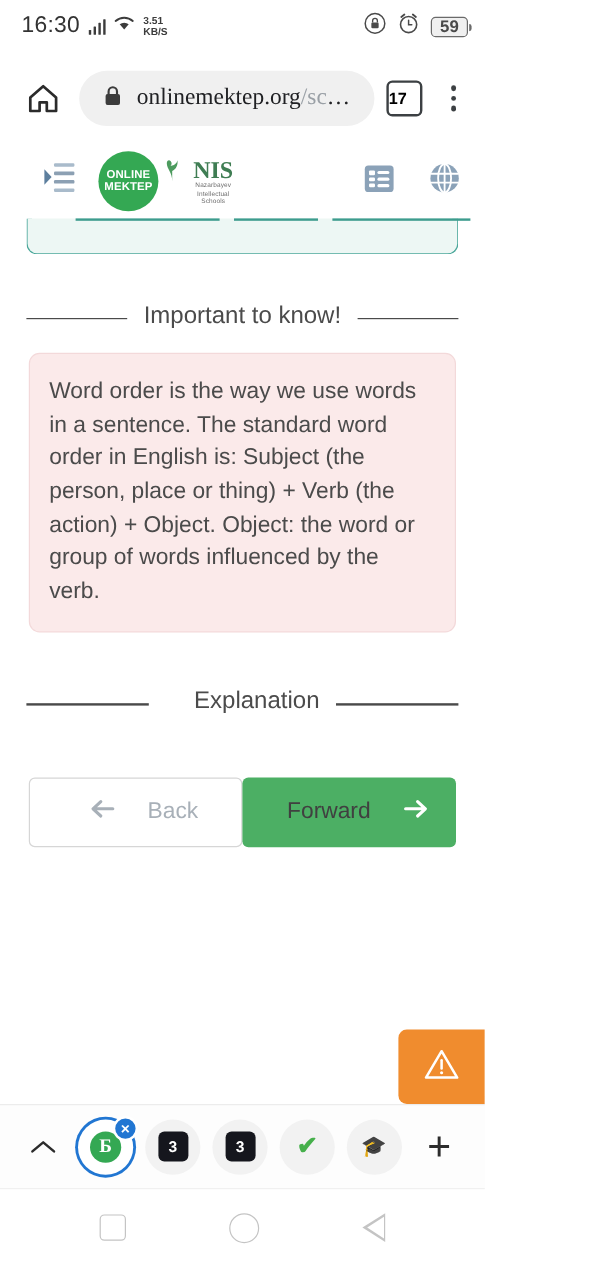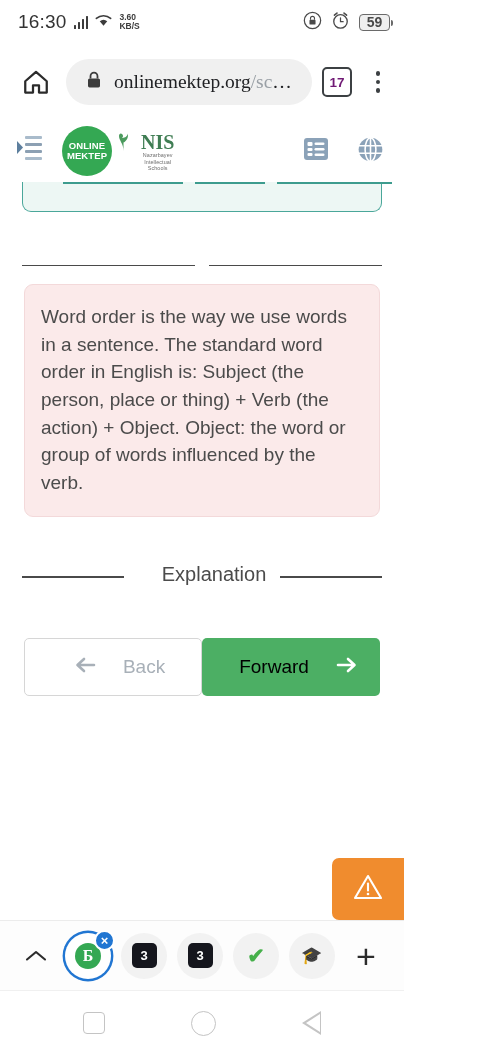--- a/index.html
+++ b/index.html
@@ -68,40 +68,41 @@
   }
   .url-text {
     font-family: "Liberation Serif", serif;
     font-size: 19.5px; color: #202124;
     white-space: nowrap; overflow: hidden; text-overflow: ellipsis;
   }
   .url-text .path { color: #9aa0a6; }
   .tabcount {
     flex: 0 0 30px; width: 30px; height: 30px;
     border: 2.3px solid #3c4043; border-radius: 5px;
-    display: flex; align-items: center; justify-content: center;
-    font-size: 13.5px; font-weight: 700; color: #701a75;
+    display: flex; align-items: center; justify-content: flex-start;
+    font-size: 13.5px; font-weight: 700; color: #000000;
   }
   .kebab { flex: 0 0 32px; width: 32px; height: 40px; display:flex; flex-direction:column;
            align-items:center; justify-content:center; gap:4px; }
   .kebab i { width: 4.5px; height: 4.5px; border-radius: 50%; background: #3c4043; display:block; }
 
   
   .page {
     flex: 1 1 auto;
     background: #ffffff;
     overflow: hidden;
     position: relative;
   }
   .site-header {
     height: 62px;
     display: flex; align-items: center;
     padding: 0 20px 0 16px;
     background: #ffffff;
     gap: 12px;
+    margin-left: 20px;
   }
   .menu-icon { flex: 0 0 34px; }
   .logo-group { display: flex; align-items: center; gap: 6px; }
   .om-logo {
     width: 50px; height: 50px; border-radius: 50%;
     background: #34a853;
     display: flex; flex-direction: column;
     align-items: center; justify-content: center;
     color: #fff; font-size: 9.5px; font-weight: 700;
     line-height: 1.06; letter-spacing: .1px;
@@ -157,21 +158,21 @@
     display: flex; align-items: center;
     margin: 50px 24px 0 24px;
     justify-content: space-between;
   }
   .btn {
     height: 58px; border-radius: 5px;
     display: flex; align-items: center; justify-content: center;
     gap: 26px; font-size: 19px; cursor: pointer; user-select: none; padding-left: 14px;
   }
   .btn-back { width: 190px; border: 1px solid #d6d6d6; background: #fff; color: #a8b0b8; }
-  .btn-fwd { width: 190px; background: #4caf64; color: #000000; border: none; }
+  .btn-fwd { width: 190px; background: #4caf64; color: #404040; border: none; }
 
   
   .fab-warn {
     position: absolute;
     right: 0; bottom: 0;
     width: 72px; height: 62px;
     background: #f08c2e;
     border-radius: 7px 0 0 7px;
     display: flex; align-items: center; justify-content: center;
   }
@@ -256,21 +257,21 @@
           <i></i>
           <i></i>
         </span>
       <span>
         <svg width="17" height="13" viewBox="0 0 20 15">
           <path d="M10 13.6 L5.6 8.4 a6.8 6.8 0 0 1 8.8 0 Z" fill="#3c3c3c"></path>
           <path d="M1.6 5.1 A12.6 12.6 0 0 1 18.4 5.1" stroke="#3c3c3c" stroke-width="1.9" fill="none" stroke-linecap="round"></path>
         </svg>
       </span>
       <span class="netspeed">
-        <span>3.60</span>
+        <span>3.51</span>
         <span>KB/S</span>
       </span>
     </div>
     <div class="sb-right">
       <span>
         <svg width="19" height="19" viewBox="0 0 20 20">
           <circle cx="10" cy="10" r="8.6" fill="none" stroke="#4a4a4a" stroke-width="1.3"></circle>
           <rect x="6.8" y="9.3" width="6.4" height="5" rx="1" fill="#4a4a4a"></rect>
           <path d="M7.9 9.3 v-1.6 a2.1 2.1 0 0 1 4.2 0 v1.6" fill="none" stroke="#4a4a4a" stroke-width="1.2"></path>
         </svg>
@@ -373,20 +374,21 @@
     </div>
 
     <div class="teal-card">
       <span class="blank-line" style="left:40px;  width:120px;"></span>
       <span class="blank-line" style="left:172px; width:70px;"></span>
       <span class="blank-line" style="left:254px; width:115px;"></span>
     </div>
 
     <div class="sec-heading">
       <span class="rule"></span>
+      <span class="label">Important to know!</span>
       <span class="rule"></span>
     </div>
 
     <div class="pink-card">
       <span>Word order is the way we use words in a sentence. The standard word order in English is: Subject (the person, place or thing) + Verb (the action) + Object. Object: the word or group of words influenced by the verb.</span>
     </div>
 
     <div class="sec-heading tight">
       <span class="rule"></span>
       <span class="label">Explanation</span>

